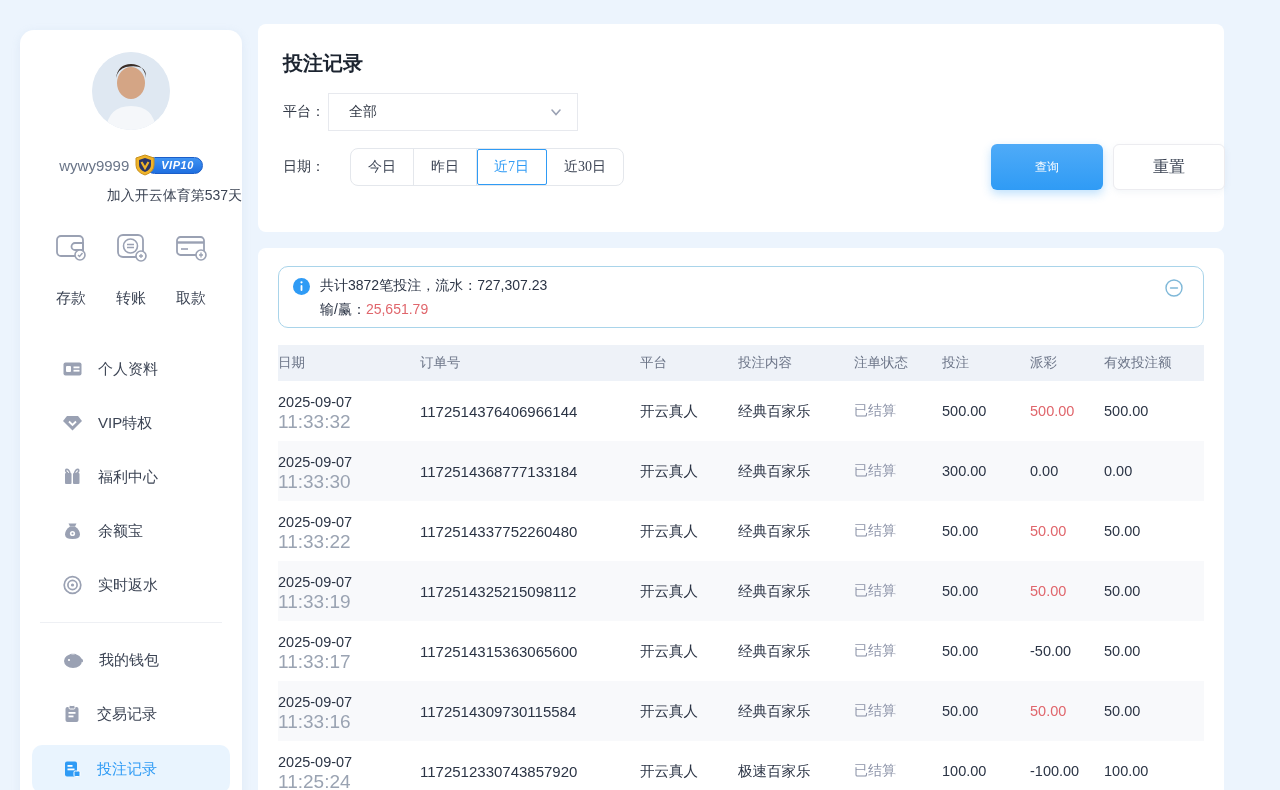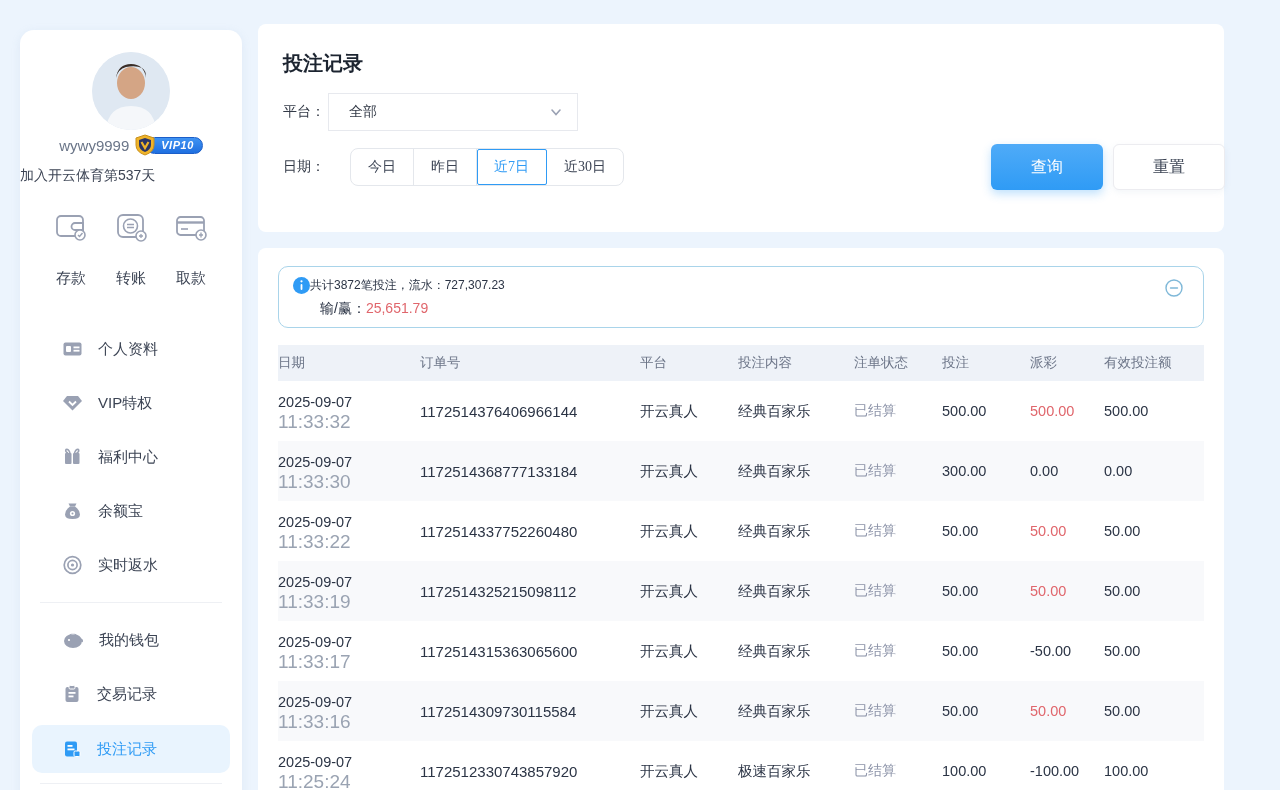--- a/index.html
+++ b/index.html
@@ -4,27 +4,27 @@
 <style>
   * { margin:0; padding:0; box-sizing:border-box; }
   body { font-family:"Liberation Sans","DejaVu Sans",sans-serif; }
   .page { position:relative; width:1280px; height:790px; background:#ecf4fd; overflow:hidden; }
 
   
   .sidebar { position:absolute; left:20px; top:30px; width:222px; height:800px;
              background:#fff; border-radius:14px; box-shadow:0 2px 10px rgba(140,170,205,.14); }
   .avatar-wrap { width:78px; height:78px; border-radius:50%; overflow:hidden; margin:22px auto 0;
                  background:#e8eef5; }
-  .user-row { display:flex; align-items:center; justify-content:center; gap:5px; margin-top:4px; }
+  .user-row { display:flex; align-items:center; justify-content:center; gap:5px; margin-top:24px; }
   .username { font-size:15px; color:#6a7588; }
   .vip-badge { display:flex; align-items:center; }
   .vip-pill { background:linear-gradient(180deg,#3f93f2,#1f6fe0); border:1px solid #1b5ec9;
               color:#fff; font-size:11px; font-weight:bold; font-style:italic;
               padding:1px 8px 2px 14px; border-radius:9px; margin-left:-10px; letter-spacing:.5px; }
-  .join-text { text-align:left; font-size:14px; color:#3c4454; margin-top:11px; }
+  .join-text { text-align:right; font-size:14px; color:#3c4454; margin-top:11px; }
   .quick-actions { display:flex; justify-content:space-between; padding:0 34px; margin-top:26px; }
   .qa-item { display:flex; flex-direction:column; align-items:center; gap:26px; cursor:pointer; }
   .qa-item .label { font-size:15px; color:#3c4454; }
   .menu { margin-top:34px; }
   .menu-item { display:flex; align-items:center; gap:15px; height:54px; padding-left:42px;
                font-size:15px; color:#3c4454; cursor:pointer; }
   .menu-item.active { margin:4px 12px; padding-left:30px; height:48px; background:#e9f4fe;
                       border-radius:10px; color:#2f9bf5; }
   .menu-divider { height:1px; background:#eef0f4; margin:10px 20px; }
 
@@ -39,32 +39,32 @@
       background:#fff; display:flex; align-items:center; padding:0 14px 0 20px;
       font-size:14px; color:#333a47; cursor:pointer; }
   .select-box .grow, .date-box .grow { flex:1; }
   .quick-group { display:flex; height:38px; border:1px solid #e4e7ec; border-radius:8px;
                  margin-left:22px; background:#fff; overflow:visible;font-family:Liberation Serif, serif; }
   .quick-btn { display:flex; align-items:center; justify-content:center; padding:0 17px;
                font-size:14px; color:#3c4454; border-right:1px solid #e4e7ec; cursor:pointer; }
   .quick-btn:last-child { border-right:none; }
   .quick-btn.active { outline:1px solid #2f9bf5; outline-offset:-1px; color:#2f9bf5; border-radius:2px; }
   .btn-search { position:absolute; left:708px; top:-4px; width:112px; height:46px;
-      background:linear-gradient(180deg,#4fabf8,#2f9bf5); color:#fff; font-size:16px;
+      background:linear-gradient(180deg,#4fabf8,#2f9bf5); color:#fff; font-size:12px;
       border:none; border-radius:6px; cursor:pointer; box-shadow:0 4px 10px rgba(47,155,245,.3); }
   .btn-reset { position:absolute; left:830px; top:-4px; width:112px; height:46px;
       background:#fff; color:#3c4454; font-size:16px; border:1px solid #ececf0;
       border-radius:6px; cursor:pointer; box-shadow:0 2px 6px rgba(150,170,200,.12);text-align:center; }
 
   
   .table-card { position:absolute; left:258px; top:248px; width:966px; height:600px;
                 background:#fff; border-radius:8px; padding:18px 20px 0; }
   .summary-box { position:relative; border:1px solid #a9d4ea; border-radius:10px; height:62px;
                  padding:10px 40px 0 14px; background:#fff; }
-  .summary-line1 { display:flex; align-items:flex-end; font-size:12px; color:#2b3445; }
+  .summary-line1 { display:flex; align-items:flex-end; gap:10px; font-size:14px; color:#2b3445; }
   .summary-line2 { font-size:14px; color:#2b3445; margin:6px 0 0 27px; }
   .summary-line2 .win { color:#e0666c; }
   .collapse-btn { position:absolute; right:20px; top:12px; width:18px; height:18px; cursor:pointer; }
 
   .bet-table { margin-top:17px; }
   .t-row { display:grid; grid-template-columns:142px 220px 98px 116px 88px 88px 74px 102px;
            align-items:center; }
   .t-head { height:36px; background:#eef2f8; font-size:13.5px; color:#6b7487; }
   .t-body .t-row { height:60px; font-size:14.5px; color:#2b3445; }
   .t-body .t-row:nth-child(even) { background:#f8f9fb; }

